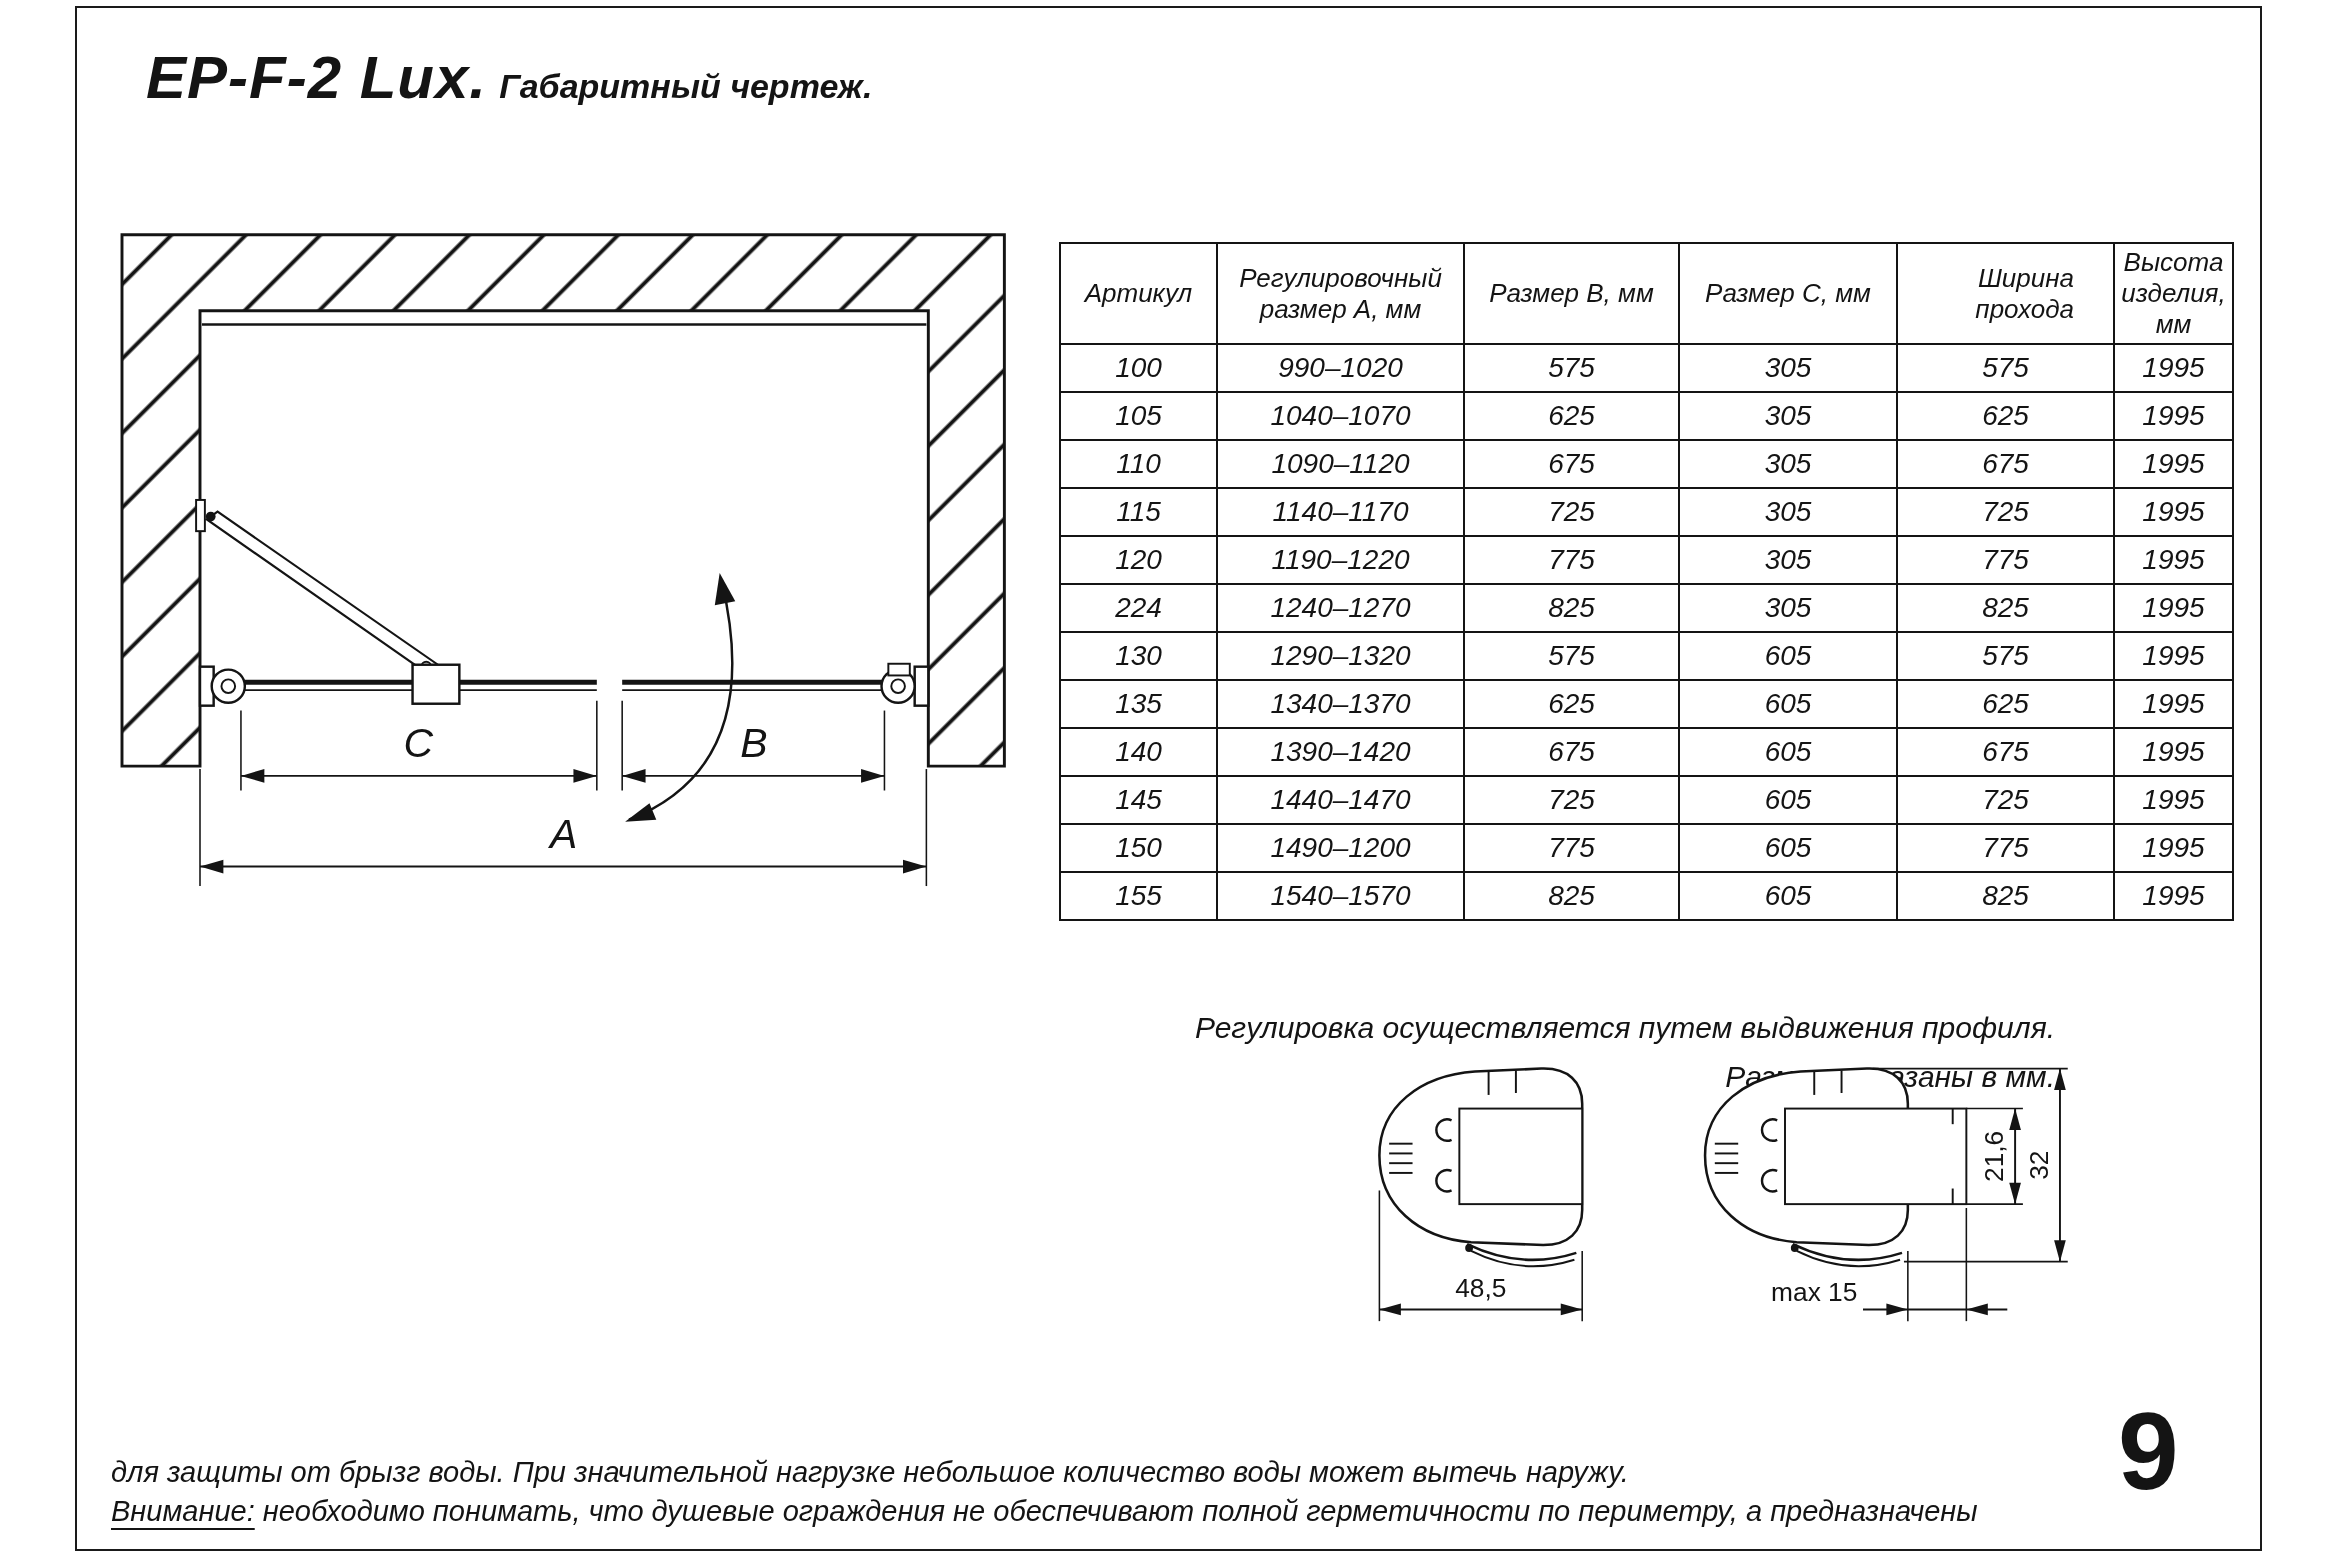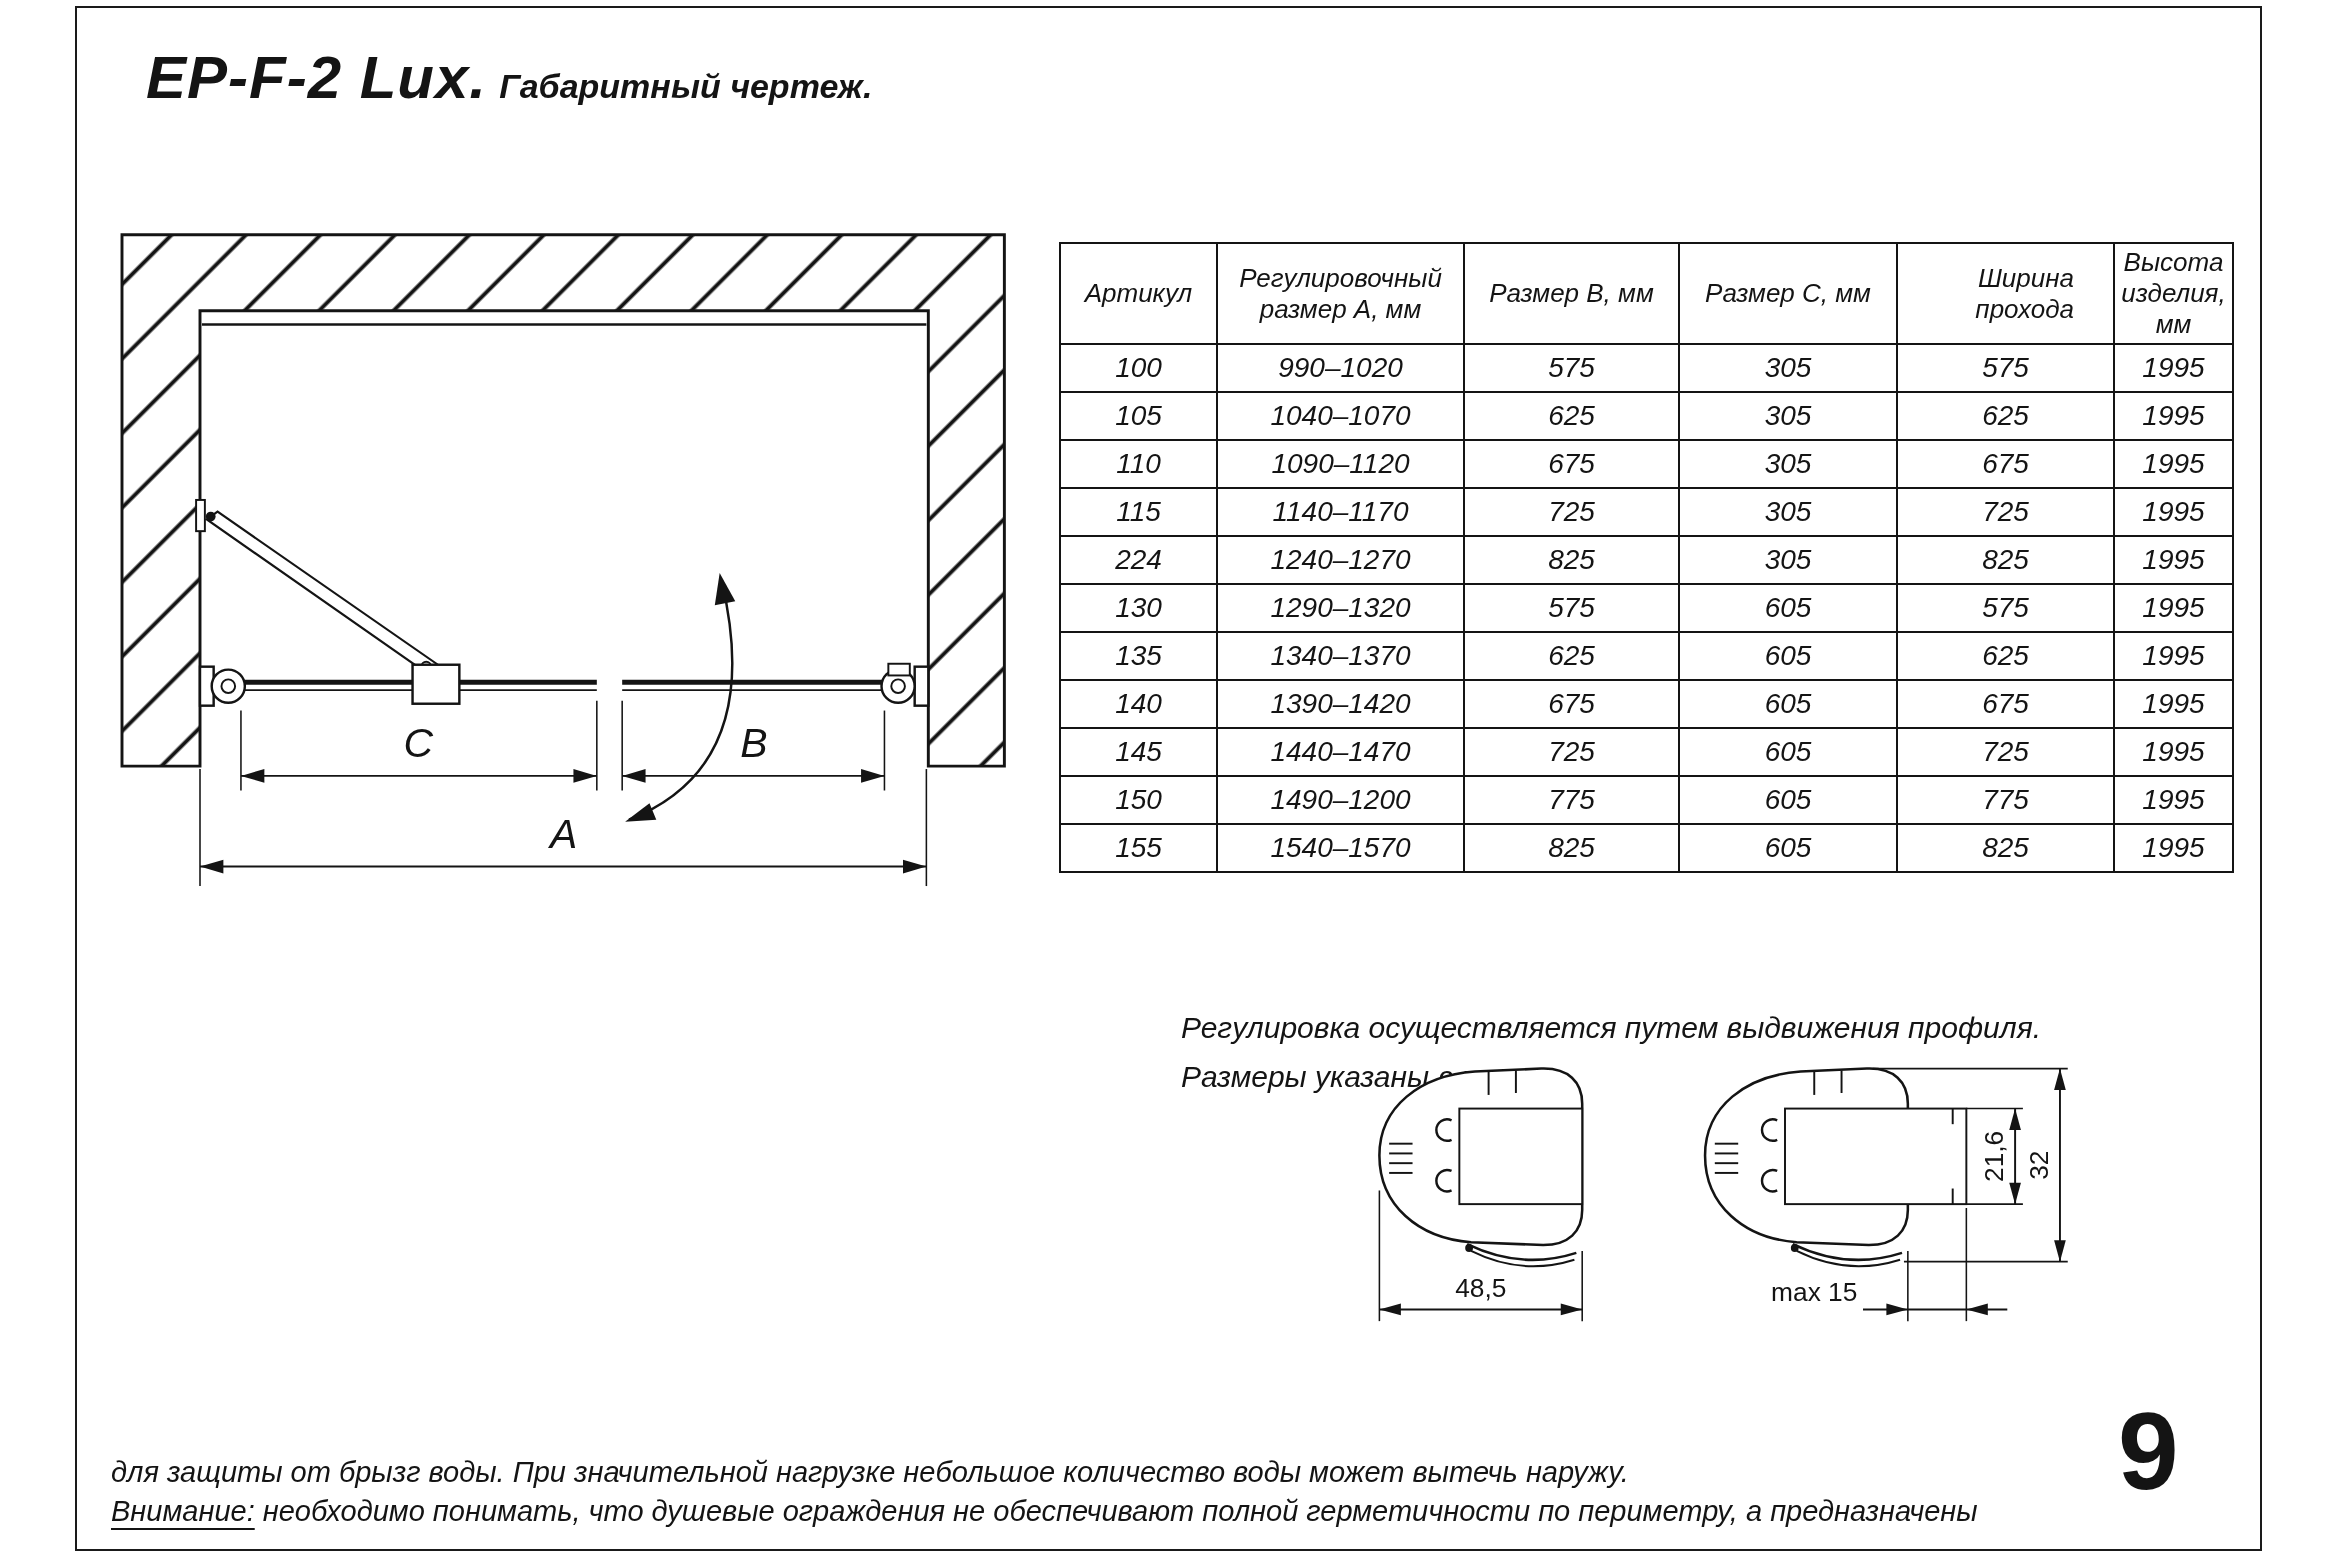--- a/index.html
+++ b/index.html
@@ -20,21 +20,21 @@
     table-layout:fixed;font-style:italic;border:2.9px solid #141414;
   }
   table.sizes th, table.sizes td{border:2px solid #141414;text-align:center;vertical-align:middle;padding:0 3.9px;}
   table.sizes thead th{height:99px;font-size:26px;font-weight:normal;border-bottom:2.9px solid #141414;}
   table.sizes td{height:46px;font-size:28px;}
   .th-bold{font-weight:normal;}
   .th-inner{margin:0 auto;}
   .w-col5{max-width:137px;text-align:right;}
   .w-col6{max-width:115px;}
   
-  .notes{position:absolute;right:300px;top:1003px;text-align:left;font-style:italic;font-size:30px;line-height:49px;}
+  .notes{position:absolute;right:286px;top:1003px;text-align:right;font-style:italic;font-size:30px;line-height:49px;}
   
   .profiles{position:absolute;left:1317px;top:1048px;}
   
   .warning{position:absolute;left:111px;top:1453px;font-style:italic;font-size:29px;line-height:39px;white-space:nowrap;}
   .warning .u{text-decoration:underline;text-underline-offset:6.8px;}
   
   .pagenum{position:absolute;left:2118px;top:1397px;font-size:109px;font-weight:600;line-height:1;}
   svg text{font-family:"Liberation Sans", sans-serif;fill:#141414;}
   .dim-label{font-size:42px;font-style:italic;}
   .pdim-label{font-size:27px;}
@@ -182,20 +182,28 @@
         <td>305</td>
         <td>675</td>
         <td>1995</td>
       </tr>
       <tr>
         <td>115</td>
         <td>1140–1170</td>
         <td>725</td>
         <td>305</td>
         <td>725</td>
+        <td>1995</td>
+      </tr>
+      <tr>
+        <td>120</td>
+        <td>1190–1220</td>
+        <td>775</td>
+        <td>305</td>
+        <td>775</td>
         <td>1995</td>
       </tr>
       <tr>
         <td>224</td>
         <td>1240–1270</td>
         <td>825</td>
         <td>305</td>
         <td>825</td>
         <td>1995</td>
       </tr>

